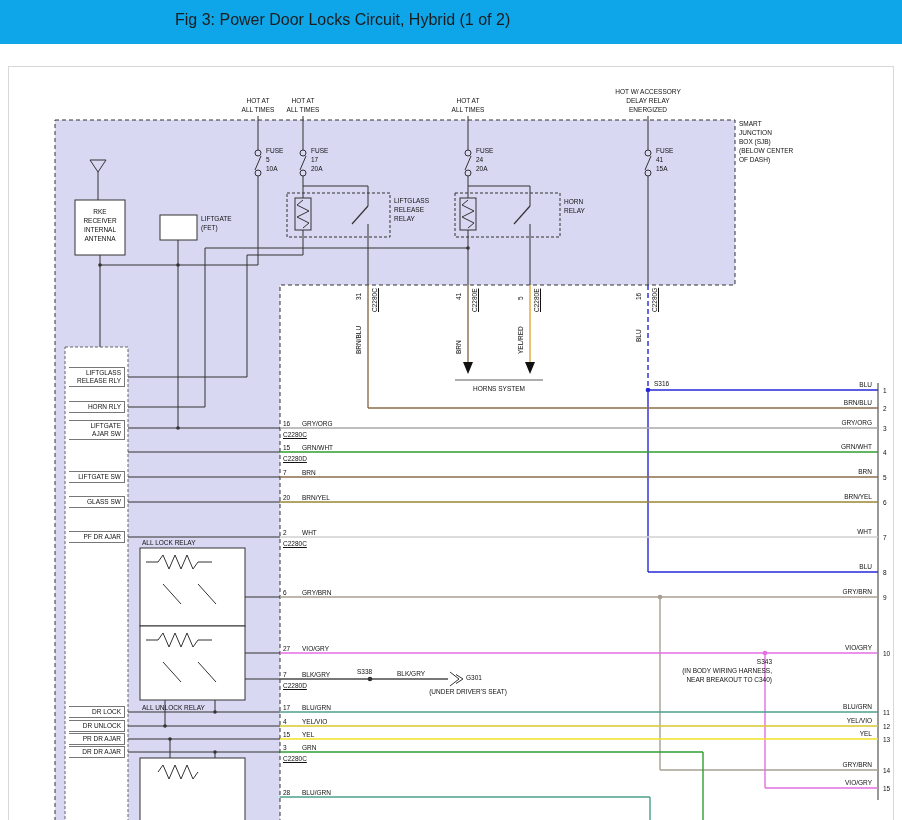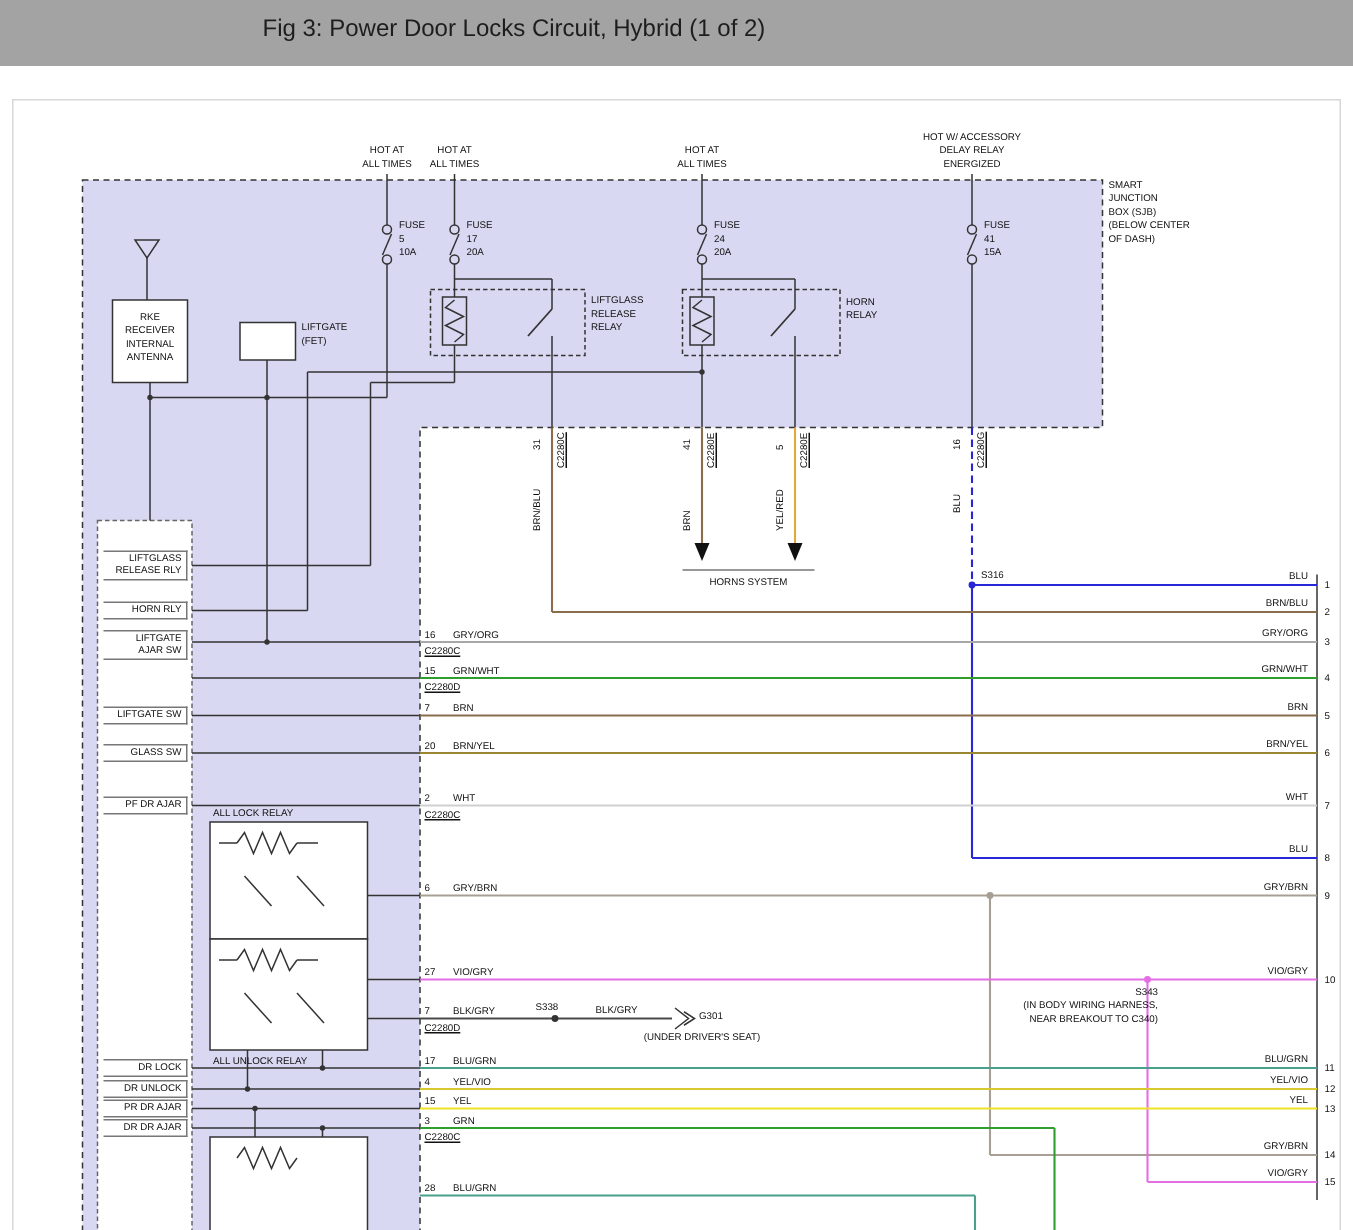--- a/index.html
+++ b/index.html
@@ -11,21 +11,21 @@
   .tr{text-align:right;}
   .rt{position:absolute;font-size:6.5px;line-height:8px;white-space:nowrap;color:#111;
       transform:rotate(-90deg);transform-origin:0 0;}
   .conn{text-decoration:underline;}
   .ll{position:absolute;left:69px;width:56px;box-sizing:border-box;border:1px solid #777;
       border-left:none;background:#fff;text-align:right;font-size:6.5px;line-height:8px;
       padding:1px 3px 1px 0;color:#111;}
   .ll span{display:block;}
   .tl{position:absolute;left:814px;width:58px;text-align:right;font-size:6.5px;color:#111;white-space:nowrap;}
   .tn{position:absolute;left:883px;font-size:6.5px;color:#111;}
-  .hdr{position:absolute;left:0;top:0;width:902px;height:44px;background:#a3a3a3;}
+  .hdr{position:absolute;left:0;top:0;width:902px;height:44px;background:#0ea5e9;}
   .hdr span{position:absolute;left:175px;top:11px;font-size:16px;color:#1d1d1d;}
   .panel{position:absolute;left:8px;top:66px;width:884px;height:754px;
          border:1px solid #d8d8d8;border-bottom:none;}
   svg{position:absolute;left:0;top:0;}
 </style>
 </head>
 <body>
 
 <div id="stage">
 

